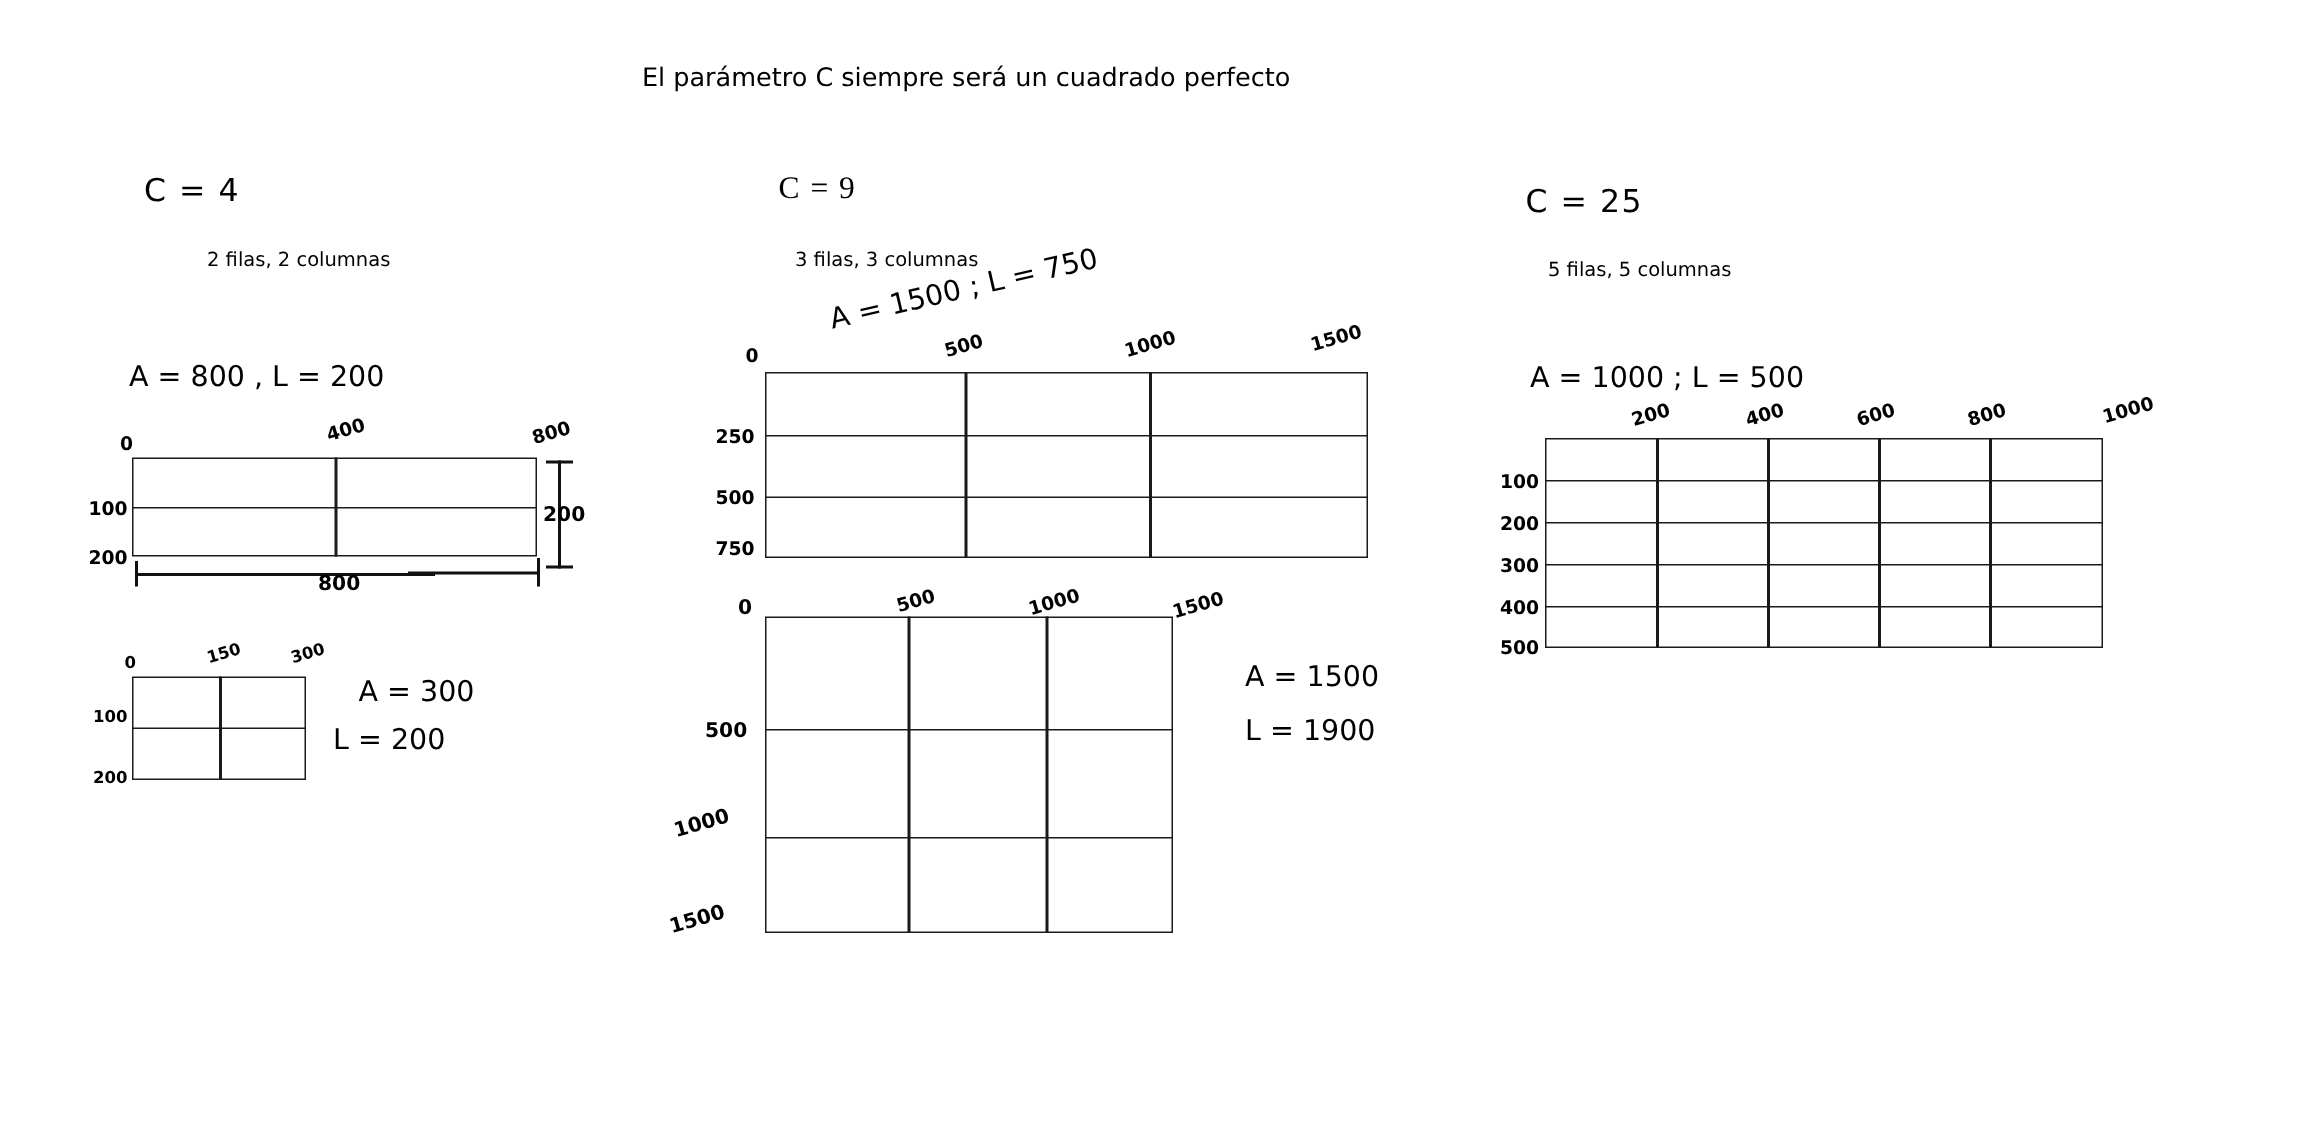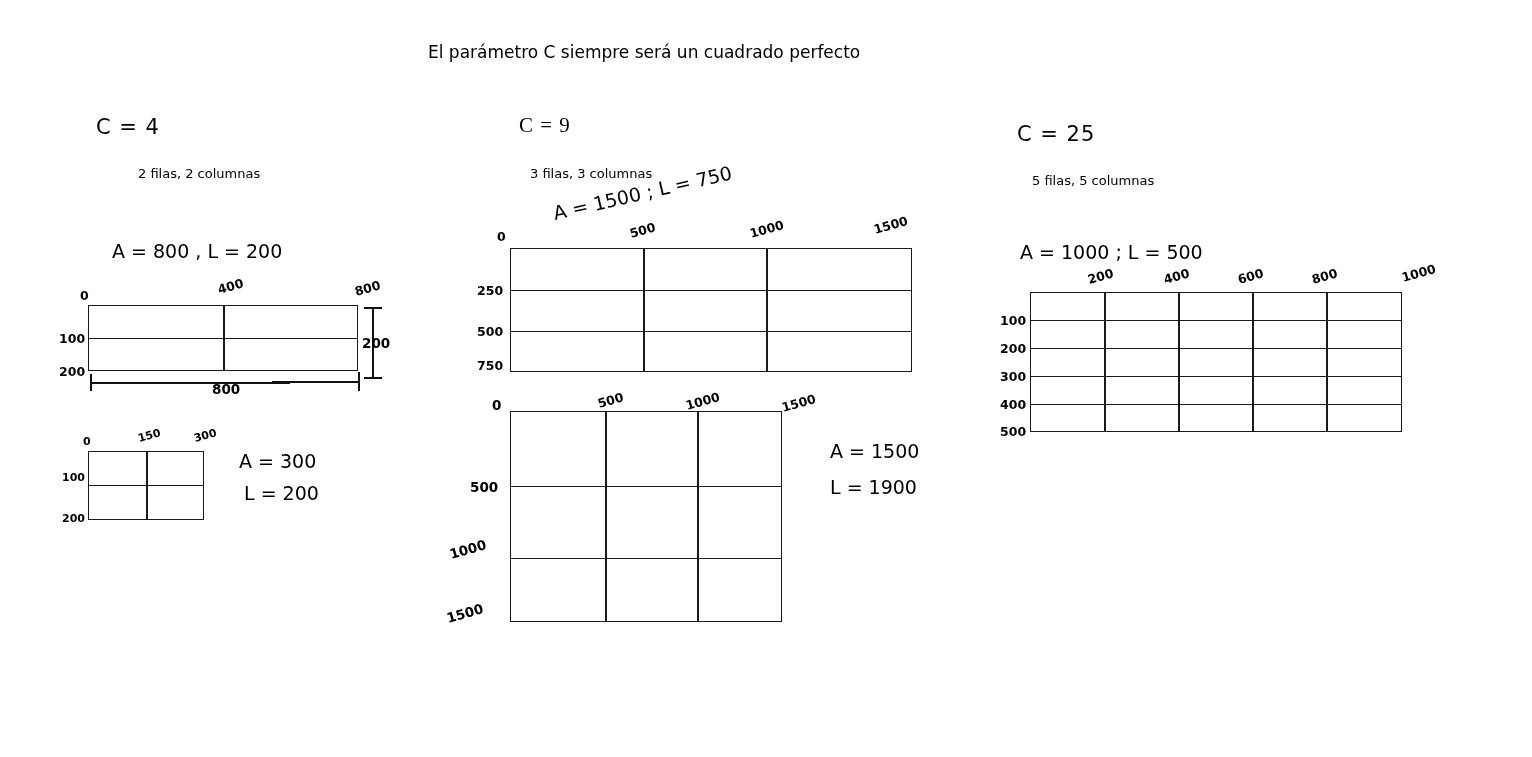--- a/index.html
+++ b/index.html
@@ -31,21 +31,21 @@
 </head>
 <body>
 
 <div class="canvas">
 
   <div class="abs txt title" style="left:428px;top:42px;">El parámetro C siempre será un cuadrado perfecto</div>
 
   <div class="abs txt head" style="left:96px;top:115px;">C = 4</div>
   <div class="abs txt sub" style="left:138px;top:166px;">2 filas, 2 columnas</div>
 
-  <div class="abs txt bigeq" style="left:112px;top:240px;">A = 800 ,  L = 200</div>
+  <div class="abs txt bigeq" style="left:86px;top:240px;">A = 800 ,  L = 200</div>
 
   <div class="grid" style="left:88px;top:305px;width:270px;height:66px;"></div>
   <div class="vline" style="left:223px;top:305px;height:66px;"></div>
   <div class="hline" style="left:88px;top:338px;width:270px;"></div>
 
   <div class="abs txt tick" style="left:80px;top:288px;">0</div>
   <div class="abs txt tick" style="left:220px;top:282px;"><span class="rot-s">400</span></div>
   <div class="abs txt tick" style="left:357px;top:284px;"><span class="rot-s">800</span></div>
 
   <div class="abs txt tick" style="left:59px;top:331px;">100</div>
@@ -65,21 +65,21 @@
   <div class="grid" style="left:88px;top:451px;width:116px;height:69px;"></div>
   <div class="vline" style="left:146px;top:451px;height:69px;"></div>
   <div class="hline" style="left:88px;top:485px;width:116px;"></div>
   <div class="abs txt tick" style="left:83px;top:435px;font-size:11px;">0</div>
   <div class="abs txt tick" style="left:140px;top:432px;font-size:11px;"><span class="rot-s">150</span></div>
   <div class="abs txt tick" style="left:196px;top:432px;font-size:11px;"><span class="rot-s">300</span></div>
   <div class="abs txt tick" style="left:62px;top:471px;font-size:11px;">100</div>
   <div class="abs txt tick" style="left:62px;top:512px;font-size:11px;">200</div>
 
   <div class="abs txt bigeq" style="left:239px;top:450px;">A = 300</div>
-  <div class="abs txt bigeq" style="left:244px;top:482px;">L = 200</div>
+  <div class="abs txt bigeq" style="left:222px;top:482px;">L = 200</div>
 
   <div class="abs txt head" style="left:519px;top:113px;font-family:Liberation Serif, serif;">C = 9</div>
   <div class="abs txt sub" style="left:530px;top:166px;">3 filas, 3 columnas</div>
 
   <div class="abs txt bigeq" style="left:556px;top:202px;"><span class="rot-m">A = 1500 ;  L = 750</span></div>
 
   <div class="grid" style="left:510px;top:248px;width:402px;height:124px;"></div>
   <div class="vline" style="left:643px;top:248px;height:124px;"></div>
   <div class="vline" style="left:766px;top:248px;height:124px;"></div>
   <div class="hline" style="left:510px;top:290px;width:402px;"></div>

